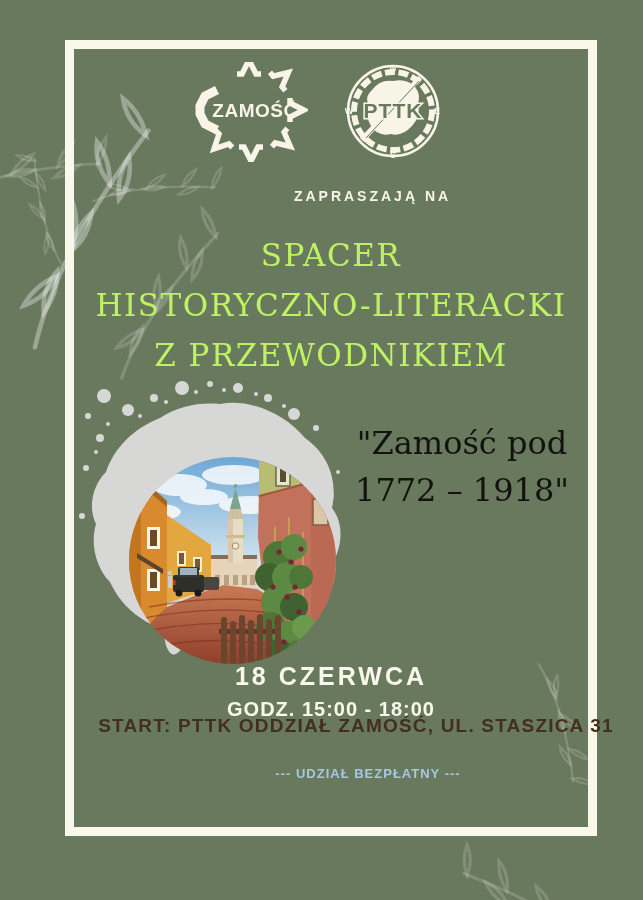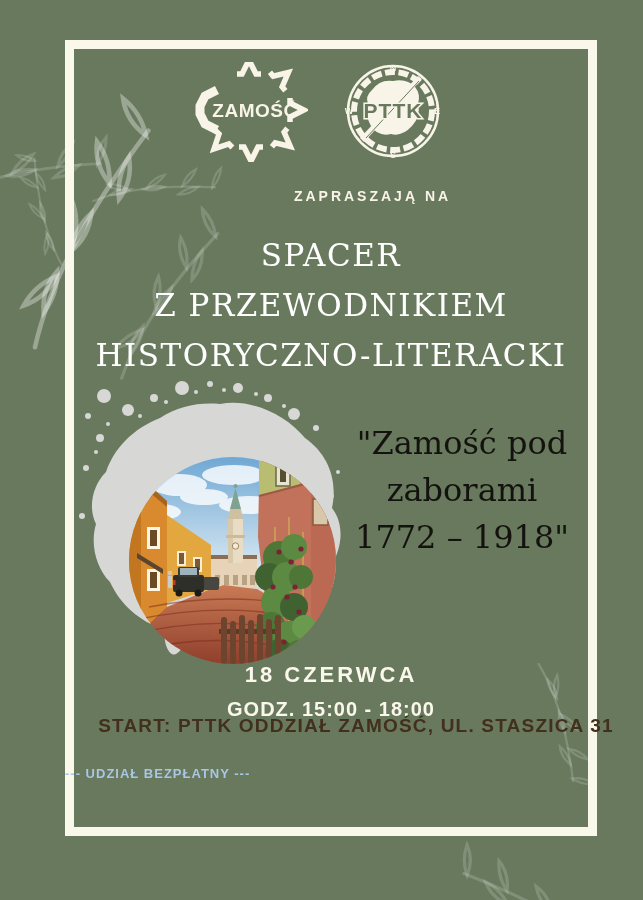--- a/index.html
+++ b/index.html
@@ -18,47 +18,47 @@
     position:absolute;left:65px;top:40px;width:532px;height:796px;
     box-sizing:border-box;border:9px solid #faf7eb;z-index:4;pointer-events:none;
   }
   .logos-svg{position:absolute;z-index:5;}
   .invite{
     position:absolute;left:65px;top:188px;width:615px;text-align:center;z-index:5;
     color:#f8f4e8;font-size:14px;font-weight:700;letter-spacing:3px;
   }
   .title{
     position:absolute;left:50px;top:230px;width:562px;text-align:center;z-index:5;
-    font-family:"DejaVu Serif", serif;color:#ffffff;font-size:31px;
+    font-family:"DejaVu Serif", serif;color:#bef264;font-size:31px;
     letter-spacing:1.5px;line-height:50px;font-weight:400;
   }
   .blob{position:absolute;left:70px;top:376px;width:290px;height:300px;z-index:2;}
   .photo-circle{
     position:absolute;left:129px;top:457px;width:207px;height:207px;border-radius:50%;
     overflow:hidden;z-index:3;
   }
   .quote{
     position:absolute;left:338px;top:420px;width:248px;text-align:center;z-index:5;
     font-family:"DejaVu Serif", serif;color:#14120f;font-size:32px;line-height:47px;
   }
   .event-date{
     position:absolute;left:65px;top:662px;width:532px;text-align:center;z-index:5;
-    color:#faf7ec;font-size:22px;font-weight:700;letter-spacing:3px;
+    color:#faf7ec;font-size:25px;font-weight:700;letter-spacing:3px;
   }
   .event-time{
     position:absolute;left:65px;top:698px;width:532px;text-align:center;z-index:5;
     color:#faf7ec;font-size:20px;font-weight:700;letter-spacing:1px;
   }
   .event-start{
     position:absolute;left:65px;top:715px;width:532px;text-align:center;z-index:5;
     color:#42301d;font-size:19px;font-weight:700;letter-spacing:1.2px;padding-left:25px;
   }
   .event-free{
-    position:absolute;left:65px;top:766px;width:532px;text-align:left;z-index:5;
-    color:#a9c6e3;font-size:13px;font-weight:700;letter-spacing:1px;
+    position:absolute;left:65px;top:766px;width:532px;text-align:center;z-index:5;
+    color:#a9c6e3;font-size:13px;font-weight:700;letter-spacing:1px;padding-left:37px;
   }
 </style>
 </head>
 <body>
 
 <div class="poster">
 
   <svg class="branches" viewBox="0 0 643 900">
     <defs>
       <path id="leaf" class="sprig-stroke" d="M0,0 Q8,-10 20,-11 Q12,-2 0,0 Z"></path>
@@ -110,22 +110,22 @@
     <text x="49" y="11" text-anchor="middle" fill="#f8f4e8" font-size="9" font-weight="700">N</text>
     <text x="93" y="54" text-anchor="middle" fill="#f8f4e8" font-size="9" font-weight="700">E</text>
     <text x="49" y="98" text-anchor="middle" fill="#f8f4e8" font-size="9" font-weight="700">S</text>
     <text x="5" y="54" text-anchor="middle" fill="#f8f4e8" font-size="9" font-weight="700">W</text>
   </svg>
 
   <div class="invite">ZAPRASZAJĄ NA</div>
 
   <div class="title">
     <div>SPACER</div>
+    <div>HISTORYCZNO-LITERACKI</div>
     <div>Z PRZEWODNIKIEM</div>
-    <div>HISTORYCZNO-LITERACKI</div>
   </div>
 
   <svg class="blob" viewBox="0 0 290 300">
     <g fill="#d7d7d5">
       <path d="M150,28 C180,22 215,38 235,62 C258,78 268,104 262,132 C276,150 272,178 256,196
                C246,222 222,240 196,248 C174,262 146,266 122,258 C110,276 104,286 97,272
                C93,262 96,256 92,252 C70,246 50,228 40,206 C26,192 20,168 26,148
                C18,132 22,110 36,96 C44,72 64,52 90,42 C108,30 130,26 150,28 Z"></path>
       <circle cx="58" cy="34" r="6"></circle>
         <circle cx="84" cy="22" r="4"></circle>
@@ -274,21 +274,20 @@
           <rect x="119" y="163" width="6" height="44" rx="3"></rect>
         <rect x="128" y="157" width="6" height="50" rx="3"></rect>
           <rect x="137" y="162" width="6" height="45" rx="3"></rect>
         <rect x="146" y="158" width="6" height="49" rx="3"></rect>
       </g>
     </svg>
   </div>
 
   <div class="quote">
     <div>"Zamość pod</div>
-    <div>zaborami</div>
     <div>1772 – 1918"</div>
   </div>
 
   <div class="event-date">18 CZERWCA</div>
   <div class="event-time">GODZ. 15:00 - 18:00</div>
   <div class="event-start">START: PTTK ODDZIAŁ ZAMOŚĆ, UL. STASZICA 31</div>
   <div class="event-free">--- UDZIAŁ BEZPŁATNY ---</div>
 
 </div>
 

